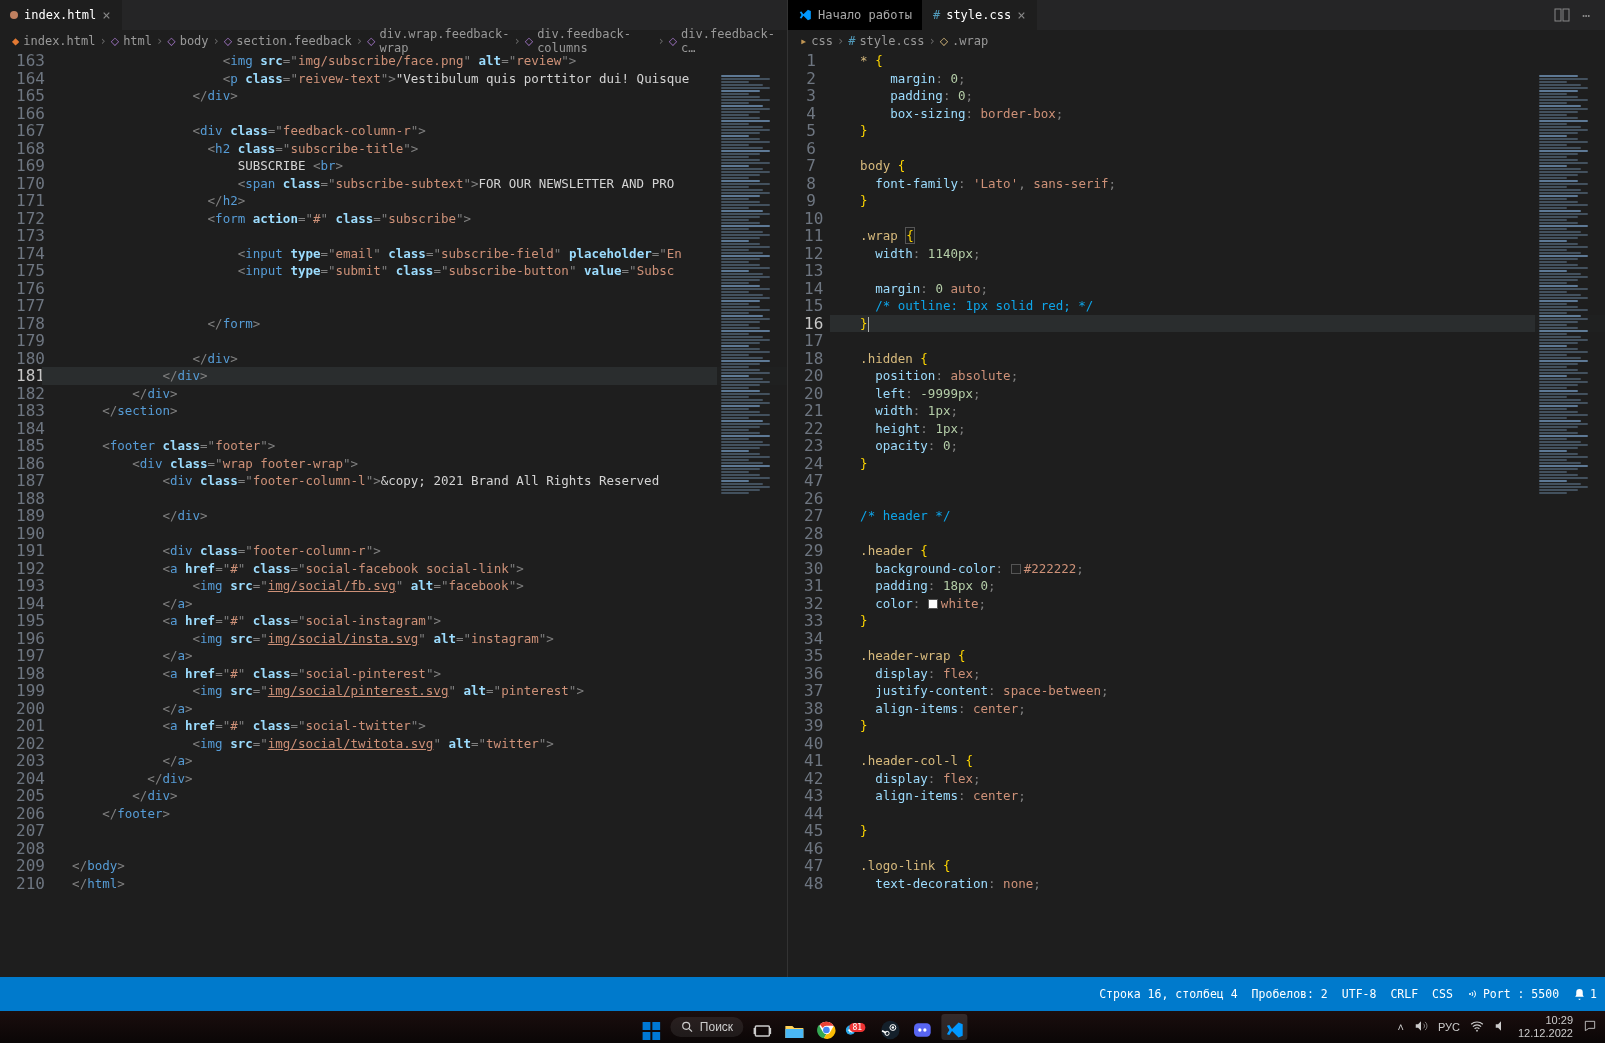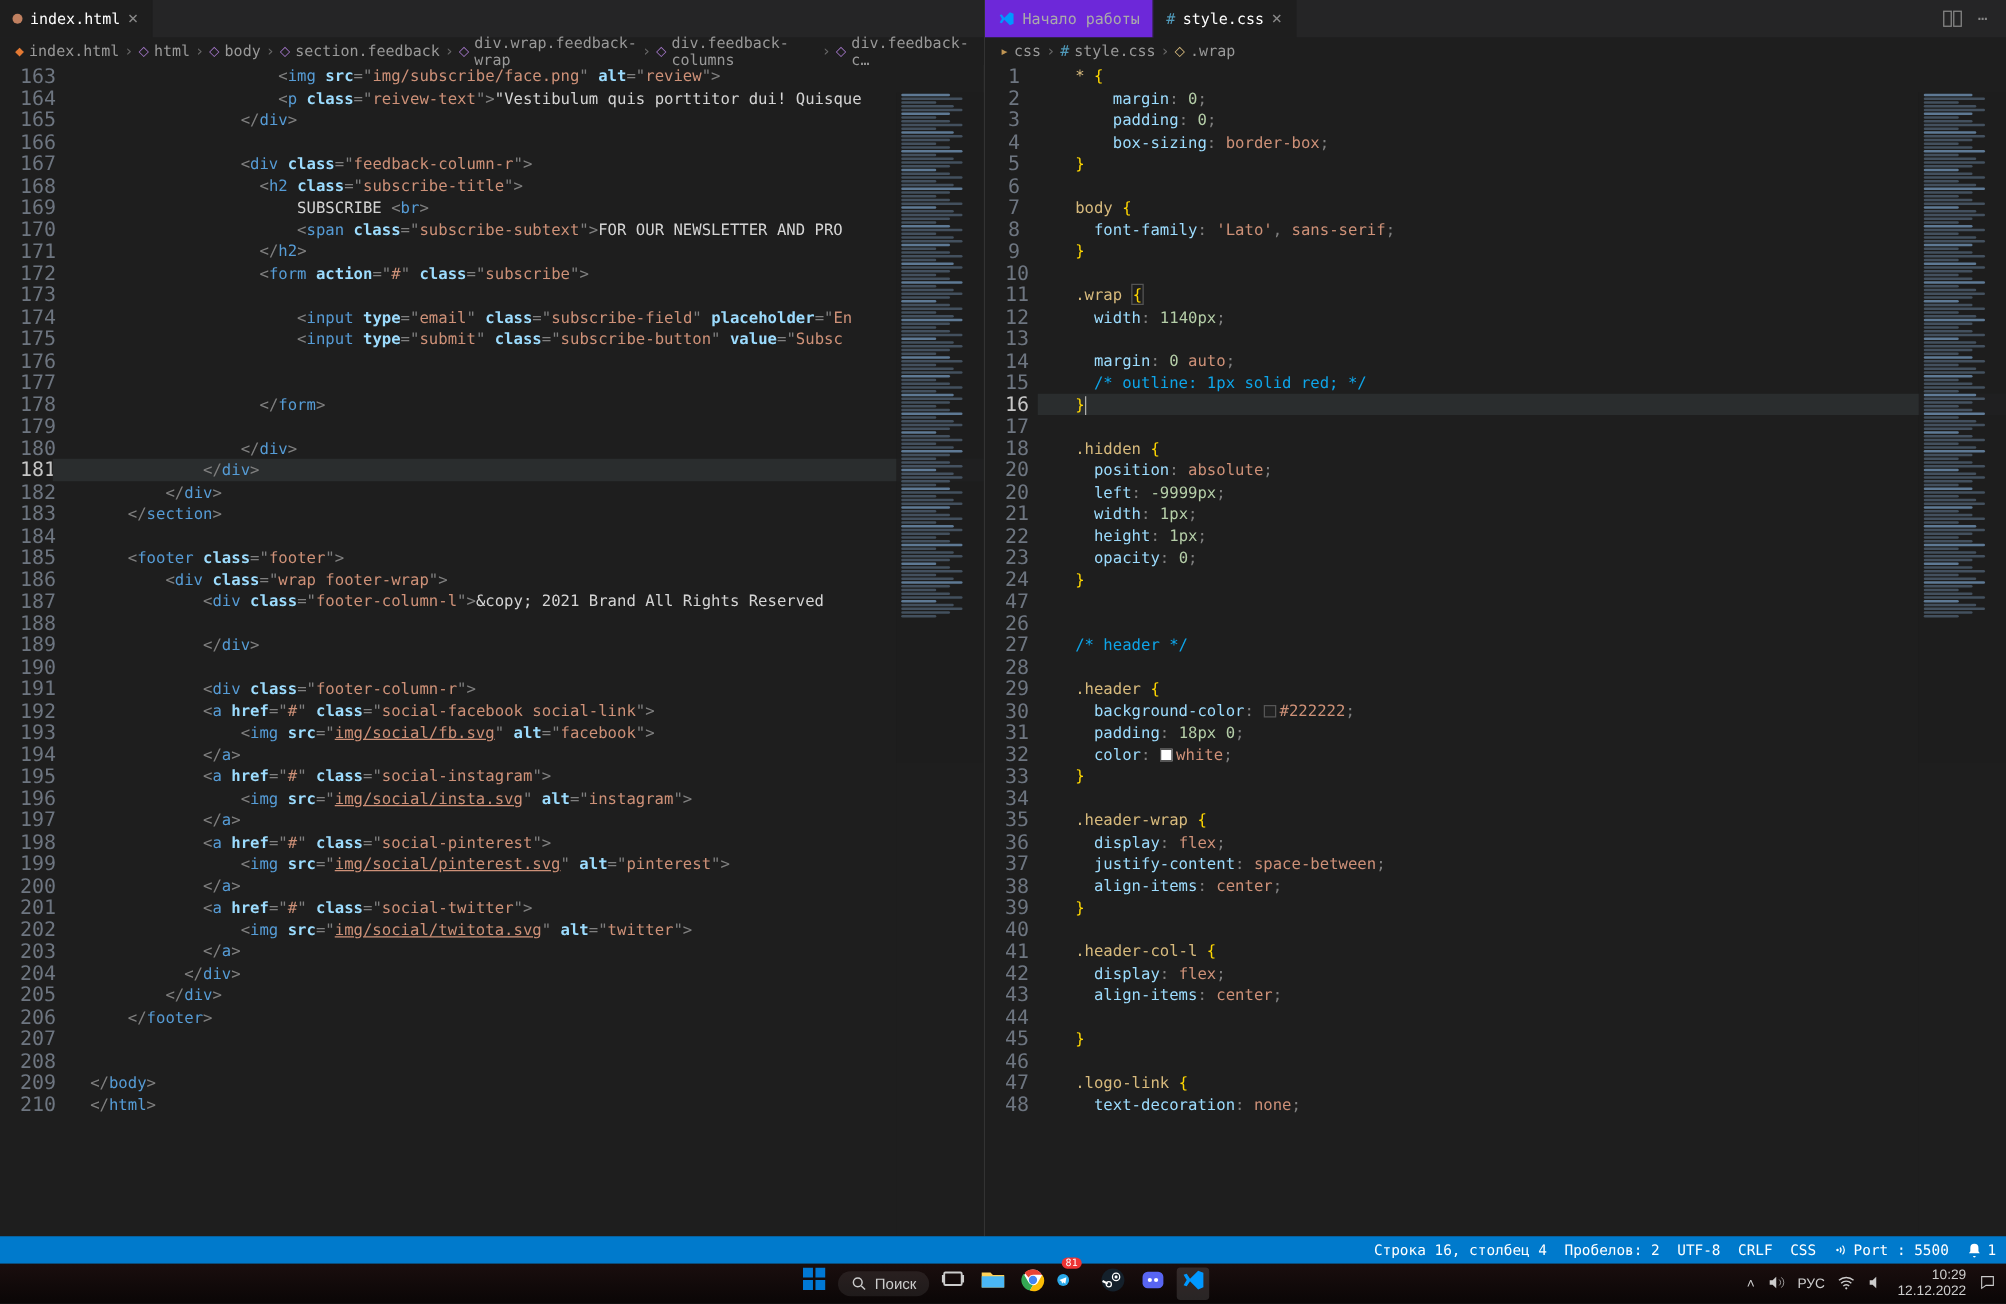--- a/index.html
+++ b/index.html
@@ -1,20 +1,20 @@
 <!DOCTYPE html>
 <html><head>
 <meta charset="utf-8">
 <style>
 * { margin: 0; padding: 0; box-sizing: border-box; }
 body { font-family: "Consolas", monospace; background: #1e1e1e; color: #d4d4d4; font-size: 13px; height: 1043px; width: 1605px; overflow: hidden; position: relative; }
 
 
 .tabs { display: flex; background: #252526; height: 30px; }
-.tab { display: flex; align-items: center; padding: 0 10px; height: 30px; background: #6d28d9; border-right: 1px solid #1e1e1e; gap: 6px; font-size: 12px; color: #aaa; }
+.tab { display: flex; align-items: center; padding: 0 10px; height: 30px; background: #000000; border-right: 1px solid #1e1e1e; gap: 6px; font-size: 12px; color: #aaa; }
 .tab.active { background: #1e1e1e; color: #fff; }
 .tab .dot { width: 8px; height: 8px; border-radius: 50%; background: #c08060; }
 .tab .icn { width: 14px; height: 14px; display:inline-flex;align-items:center;justify-content:center;}
 .tab .close { color: #888; font-size: 14px; }
 .layout-icon { margin-left: auto; padding: 0 15px; display:flex; align-items:center; color:#888;}
 
 
 .breadcrumb { display: flex; align-items: center; padding: 4px 12px; font-size: 12px; color: #999; background: #1e1e1e; height: 22px; gap: 4px; }
 .bc-item { display: flex; align-items: center; gap: 4px; }
 .bc-sep { color: #666; }
@@ -53,28 +53,28 @@
 
 .minimap { position: absolute; right: 0; top: 22px; bottom: 0; width: 70px; background: #1e1e1e; opacity:0.85; }
 .mm-line { height: 2px; margin: 1px 4px; background: #4a5a6a; border-radius:1px;}
 .mm-line.s1 { width: 55%; }
 .mm-line.s2 { width: 70%; }
 .mm-line.s3 { width: 40%; }
 .mm-line.s4 { width: 60%; }
 .mm-line.o { background:#6a8aaa; }
 
 
-.statusbar { position: absolute; bottom: 32px; left:0; right:0; height: 22px; background: #007acc; color: #fff; display: flex; align-items: center; font-size: 11.5px; padding: 0 8px; }
+.statusbar { position: absolute; bottom: 32px; left:0; right:0; height: 34px; background: #007acc; color: #fff; display: flex; align-items: center; font-size: 11.5px; padding: 0 8px; }
 .statusbar .sb-right { margin-left: auto; display:flex; gap: 14px; }
 .sb-item { display:flex; align-items:center; gap:4px; }
 
 
 .taskbar { position: absolute; bottom: 0; left:0; right:0; height: 32px; background: linear-gradient(#1a0e0e,#0a0606); display: flex; align-items: center; }
 .tb-center { position:absolute; left:50%; transform:translateX(-50%); display:flex; gap:6px; align-items:center;}
-.tb-icon { width: 26px; height: 26px; display:flex; align-items:flex-start; justify-content:center; border-radius:3px; }
+.tb-icon { width: 26px; height: 26px; display:flex; align-items:flex-end; justify-content:center; border-radius:3px; }
 .tb-icon.active-pill { background: rgba(255,255,255,0.12); }
 .tb-search { display:flex; align-items:center; gap:6px; background: rgba(255,255,255,0.08); padding: 3px 10px; border-radius: 14px; color:#ccc; font-size:12px; font-family: "Segoe UI", sans-serif; }
 .tb-tray { margin-left:auto; display:flex; align-items:center; gap:10px; color:#ccc; font-size:11px; font-family:"Segoe UI",sans-serif; padding-right:8px;}
 .tb-time { text-align:right; line-height:1.15;}
 
 .cursor { display:inline-block; width:1px; height:15px; background:#aeafad; vertical-align:middle; }
 </style>
 </head>
 <body>
 

